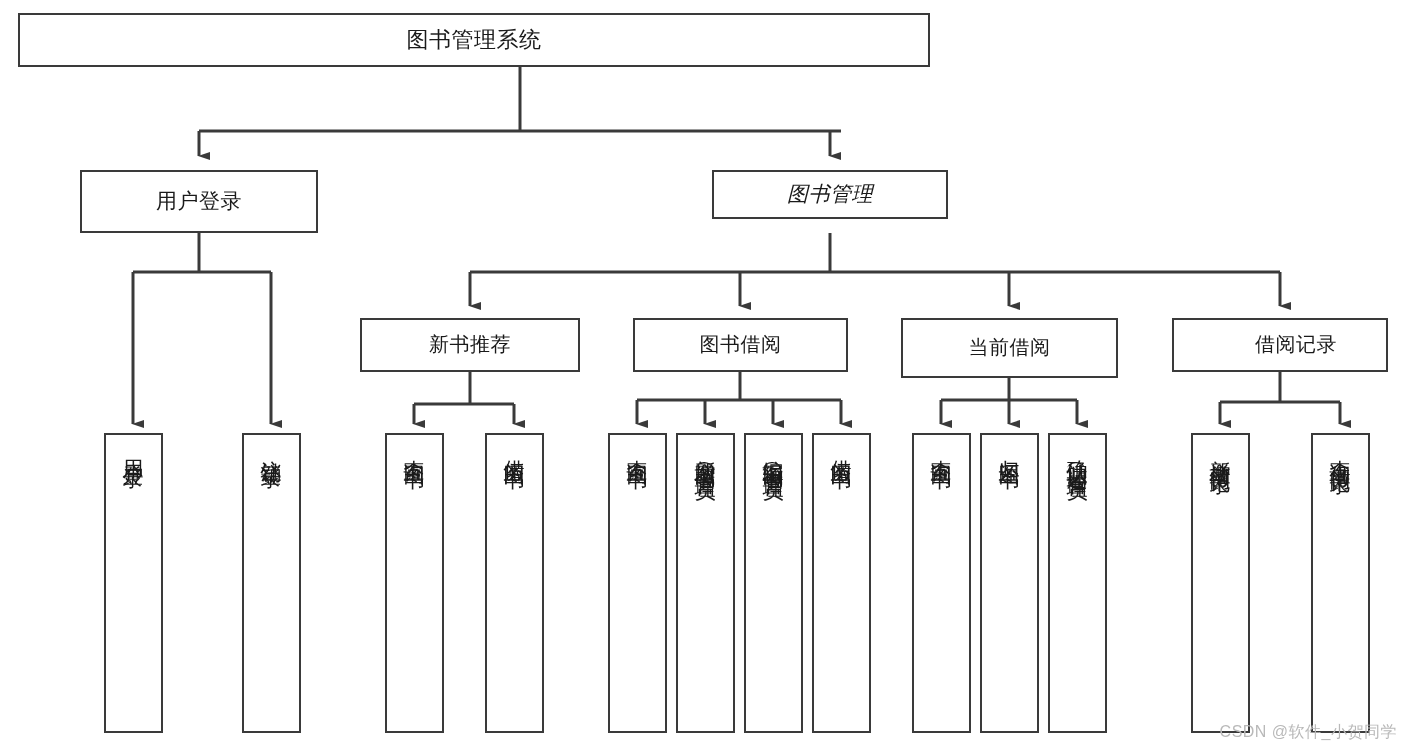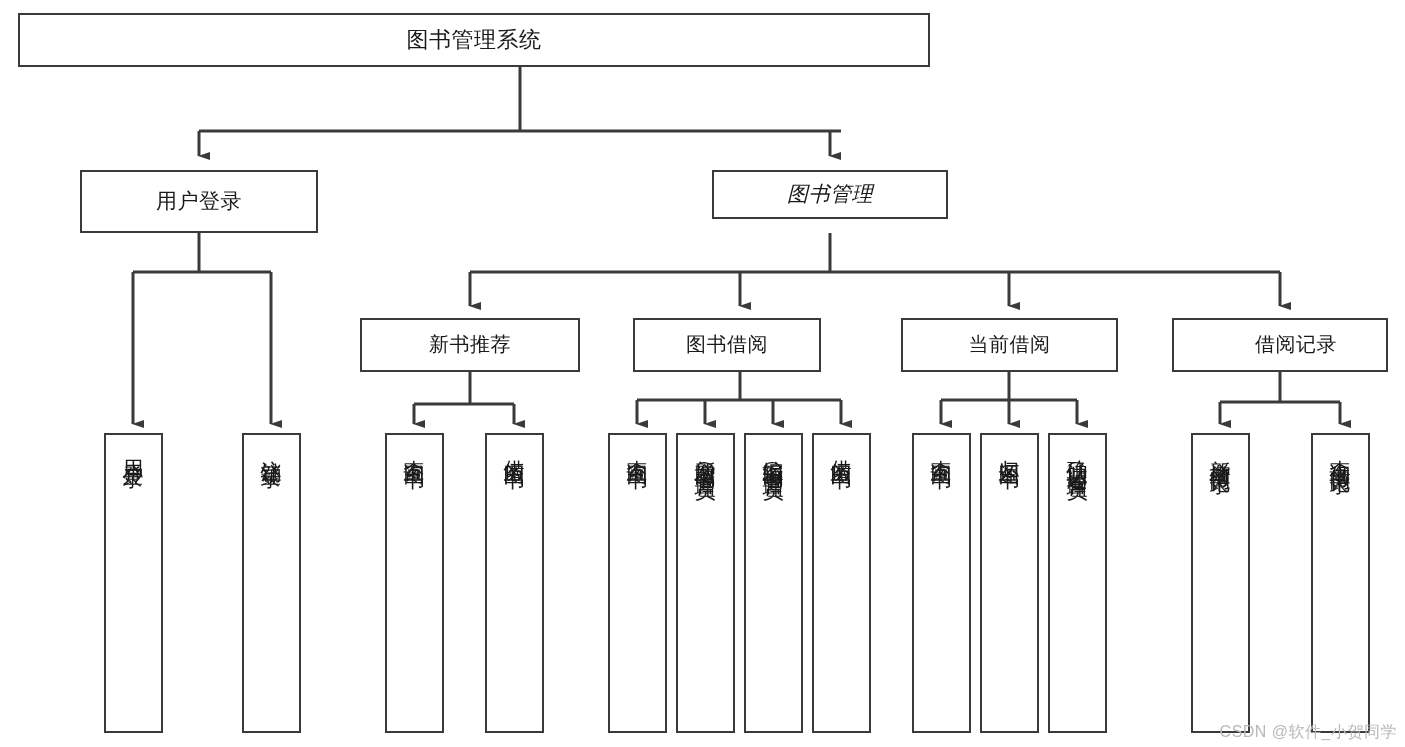--- a/index.html
+++ b/index.html
@@ -138,24 +138,24 @@
   <div class="node h lvl2" style="left:80px; top:170px; width:238px; height:63px;">
     <span class="node-label">用户登录</span>
   </div>
   <div class="node h lvl2" style="left:712px; top:170px; width:236px; height:49px;font-style:italic;">
     <span class="node-label">图书管理</span>
   </div>
 
   <div class="node h lvl3" style="left:360px; top:318px; width:220px; height:54px;">
     <span class="node-label">新书推荐</span>
   </div>
-  <div class="node h lvl3" style="left:633px; top:318px; width:188px; height:54px;">
+  <div class="node h lvl3" style="left:633px; top:318px; width:215px; height:54px;">
     <span class="node-label">图书借阅</span>
   </div>
-  <div class="node h lvl3" style="left:901px; top:318px; width:217px; height:54px;">
+  <div class="node h lvl3" style="left:901px; top:318px; width:217px; height:60px;">
     <span class="node-label">当前借阅</span>
   </div>
   <div class="node h lvl3" style="left:1172px; top:318px; width:216px; height:54px;padding-left:32px;">
     <span class="node-label">借阅记录</span>
   </div>
 
   <div class="node v" style="left:104px; top:433px; width:59px; height:300px;">
     <span class="node-label">用户登录</span>
   </div>
   <div class="node v" style="left:242px; top:433px; width:59px; height:300px;">

